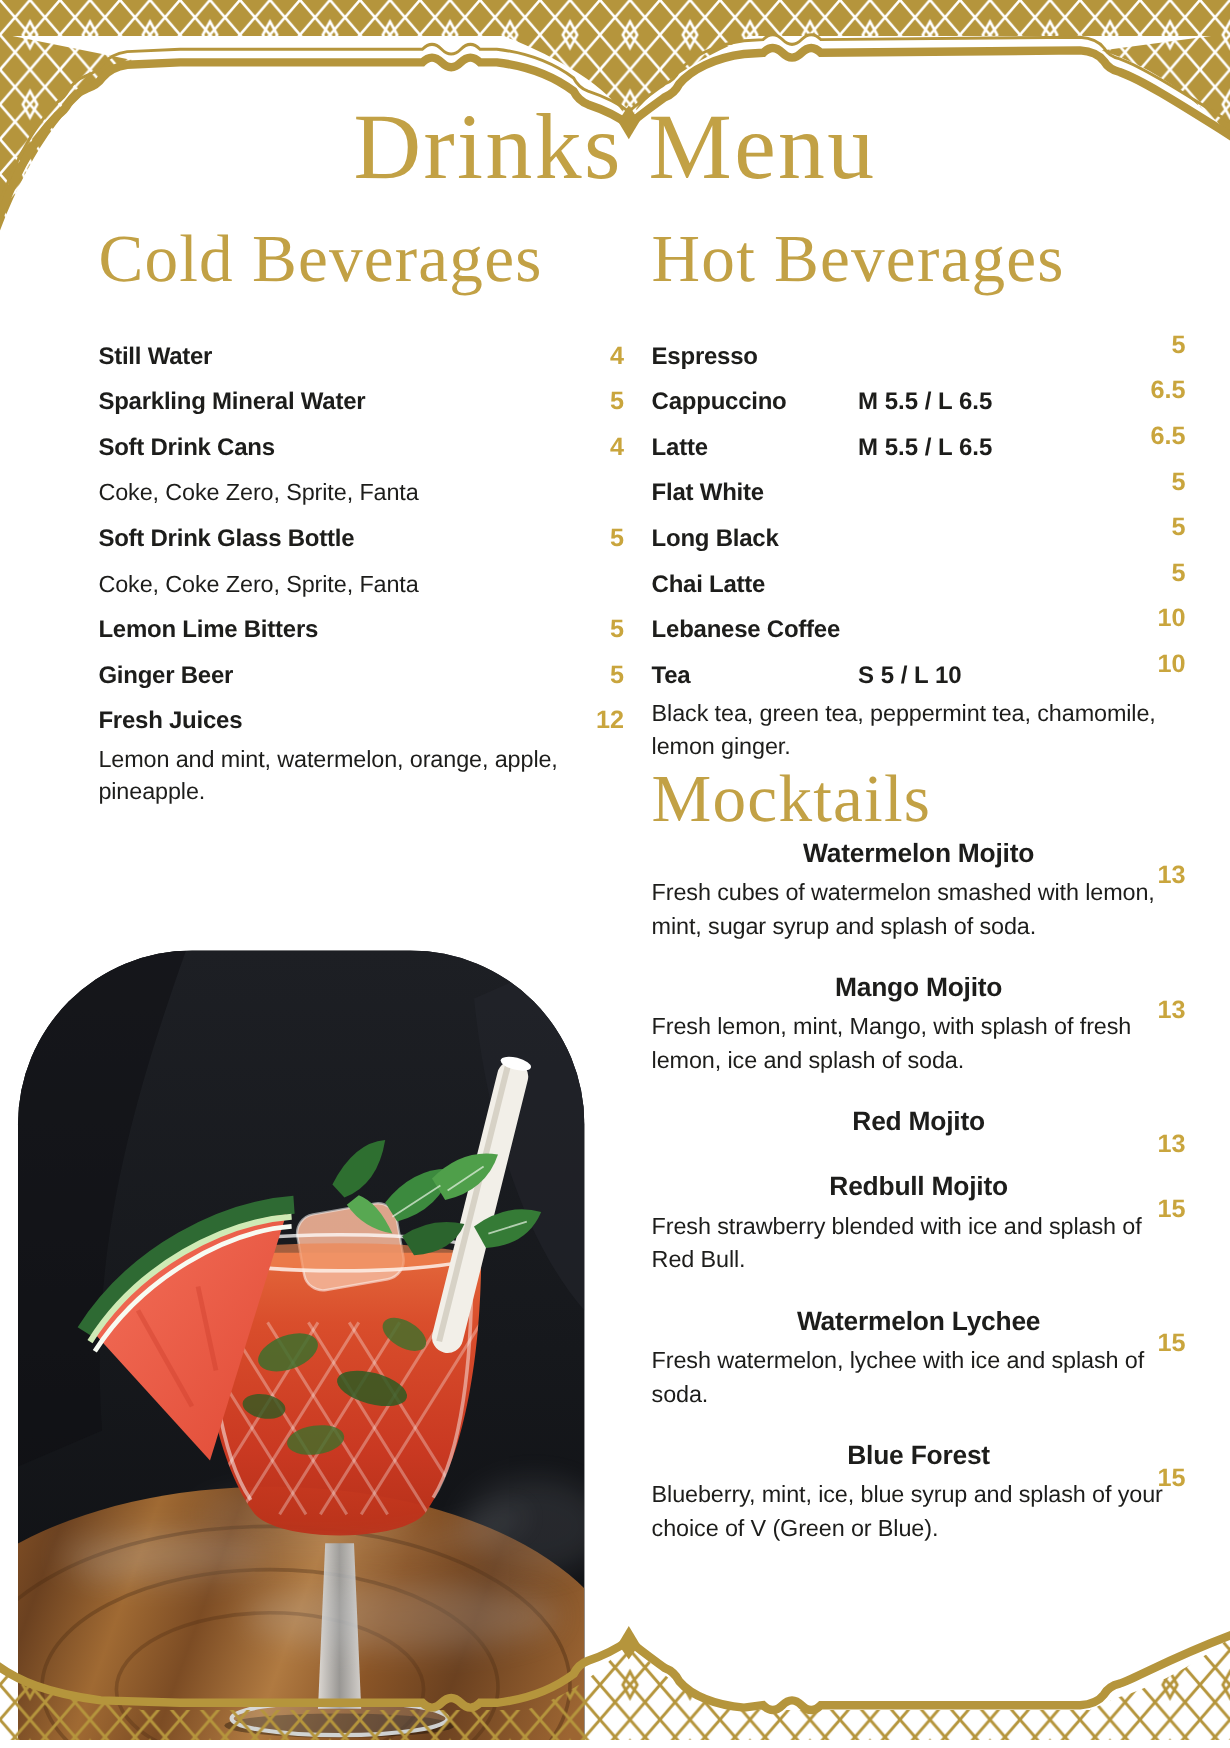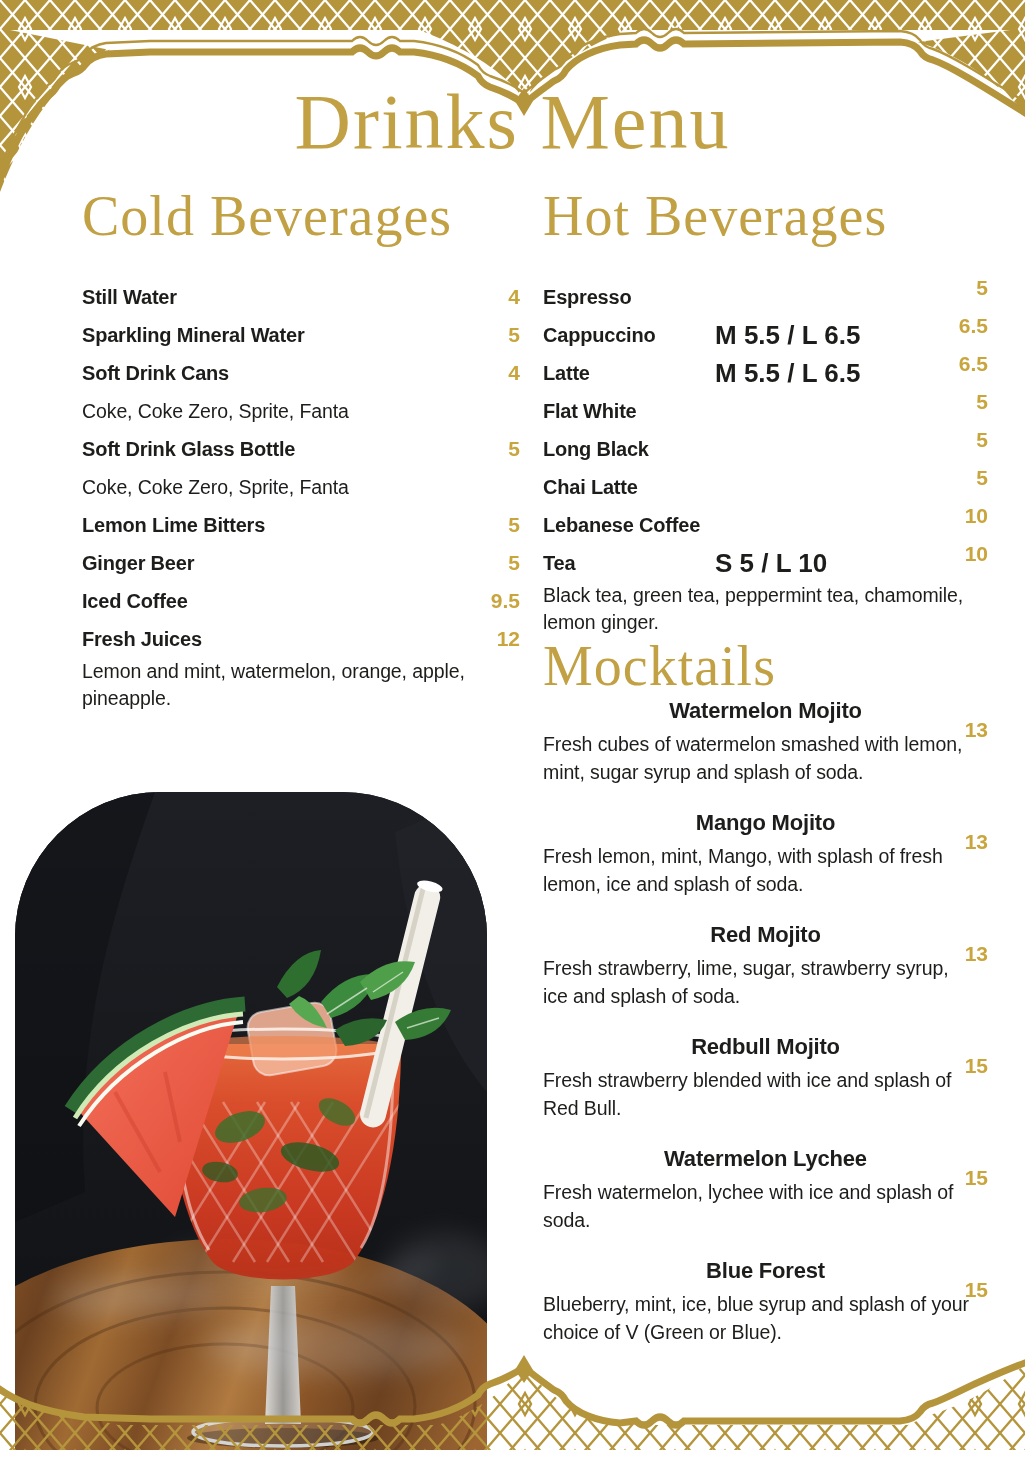--- a/index.html
+++ b/index.html
@@ -14,21 +14,21 @@
   .col{position:absolute;top:190px;z-index:3;}
   .col-left{left:82px;width:438px;}
   .col-right{left:543px;width:445px;}
   .section-heading{font-family:"Liberation Serif","DejaVu Serif",serif;font-weight:400;
         font-size:56px;line-height:52px;letter-spacing:1px;color:var(--gold-head);
         margin:0 0 36px 0;}
   .mock-heading{margin:6px 0 8px 0;line-height:48px;}
   .menu-item{position:relative;}
   .menu-row{position:relative;display:flex;align-items:center;height:38px;}
   .menu-row .name{font-weight:700;font-size:20px;letter-spacing:-0.2px;}
-  .menu-row .sizes{position:absolute;left:172px;font-weight:700;font-size:26px;}
+  .menu-row .sizes{position:absolute;left:172px;font-weight:700;font-size:20px;}
   .menu-row .price{margin-left:auto;font-weight:700;font-size:21px;color:var(--gold-price);}
   .desc{font-size:19.5px;line-height:27px;min-height:38px;display:flex;align-items:center;
         white-space:pre-line;letter-spacing:-0.1px;}
   .hot .price{transform:translateY(-9px);}
   .mock .menu-row{height:30px;flex-direction:column;}
   .mock .menu-item{margin-bottom:24px;}
   .mock .menu-row .name{font-size:22px;}
   .mock .desc{min-height:0;display:block;line-height:28px;padding-top:2px;max-width:430px;}
   .mock .price{transform:translateY(-6px);}
   .photo{position:absolute;left:15px;top:792px;width:472px;height:665px;z-index:1;
@@ -121,28 +121,20 @@
         <div class="menu-item">
           <div class="menu-row">
             <span class="name">Ginger Beer</span>
 
             <span class="price">5</span>
           </div>
 
         </div>
 
 
-        <div class="menu-item">
-          <div class="menu-row">
-            <span class="name">Iced Coffee</span>
-
-            <span class="price">9.5</span>
-          </div>
-
-        </div>
 
         <div class="menu-item">
           <div class="menu-row">
             <span class="name">Fresh Juices</span>
 
             <span class="price">12</span>
           </div>
           <div class="desc">Lemon and mint, watermelon, orange, apple,
 pineapple.</div>
         </div>
@@ -246,22 +238,20 @@
           </div>
           <div class="desc">Fresh lemon, mint, Mango, with splash of fresh
 lemon, ice and splash of soda.</div>
         </div>
 
         <div class="menu-item">
           <div class="menu-row">
             <span class="name">Red Mojito</span>
             <span class="price">13</span>
           </div>
-          <div class="desc">Fresh strawberry, lime, sugar, strawberry syrup,
-ice and splash of soda.</div>
         </div>
 
         <div class="menu-item">
           <div class="menu-row">
             <span class="name">Redbull Mojito</span>
             <span class="price">15</span>
           </div>
           <div class="desc">Fresh strawberry blended with ice and splash of
 Red Bull.</div>
         </div>

